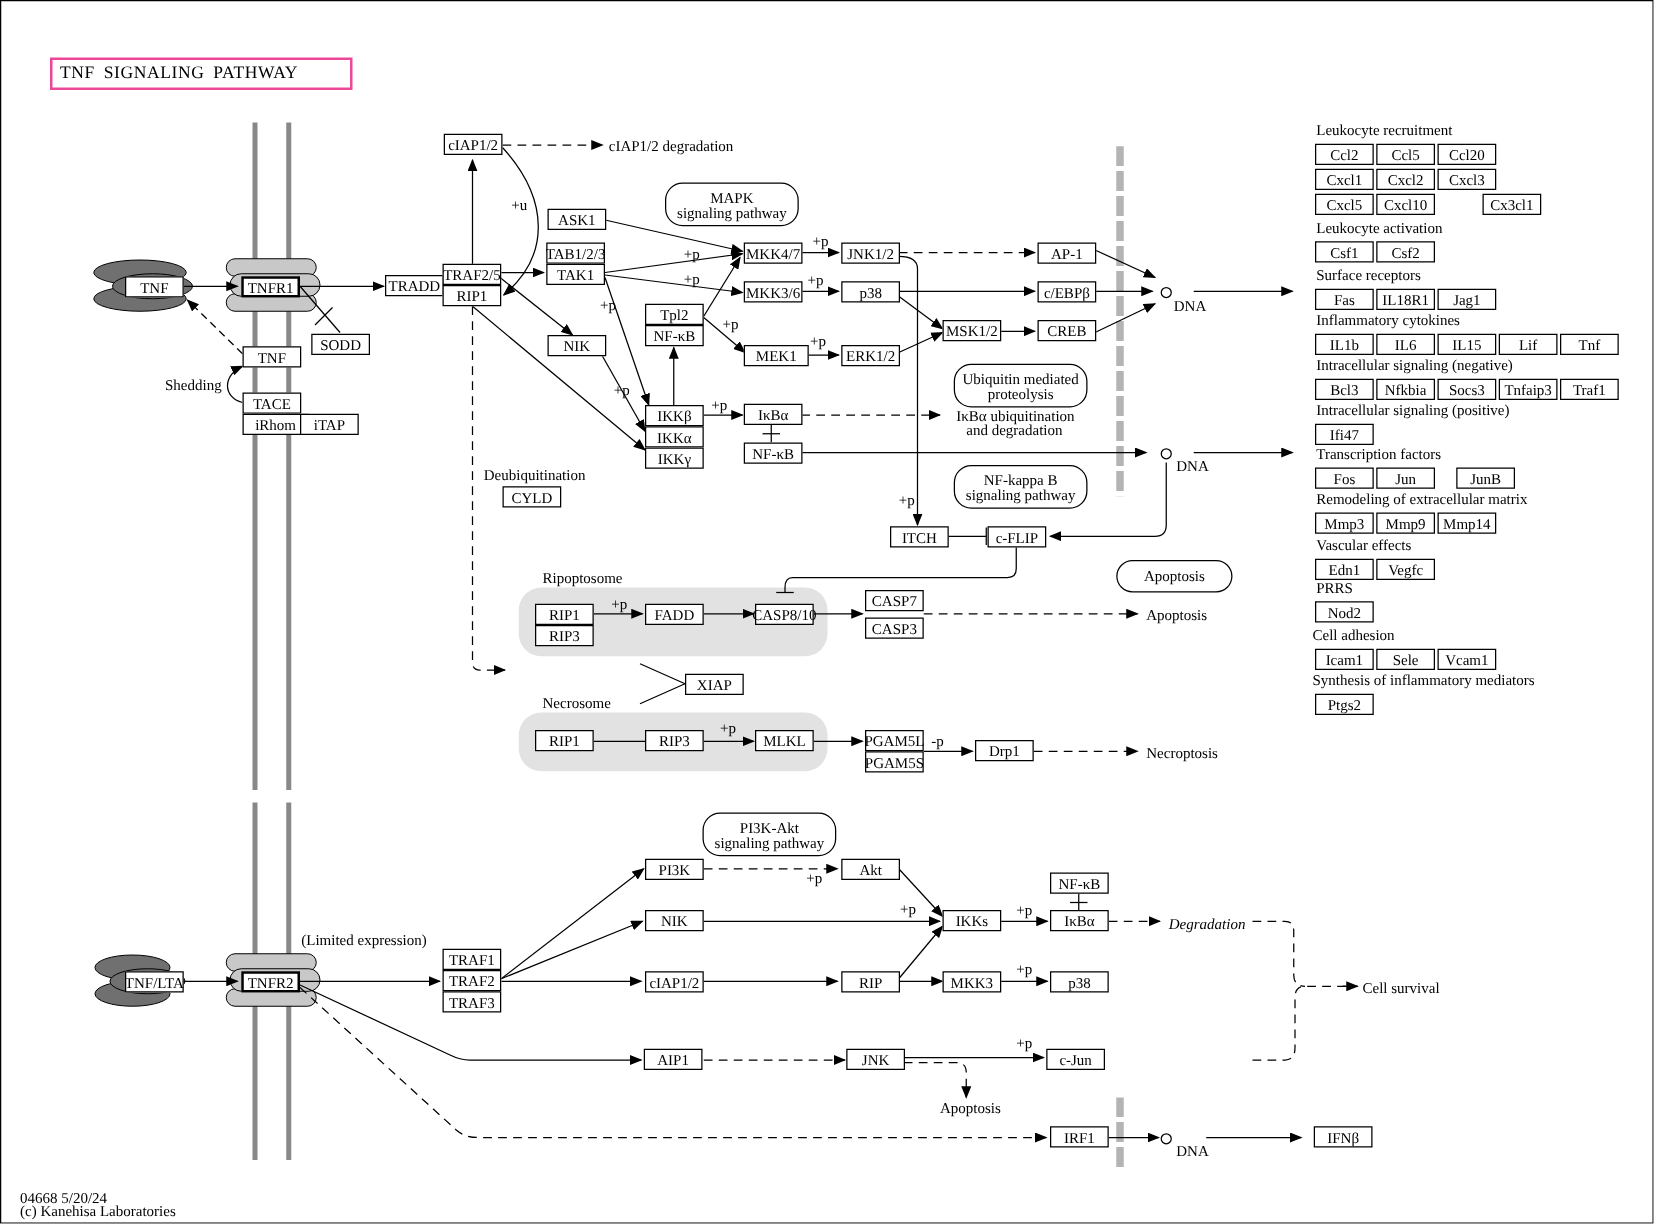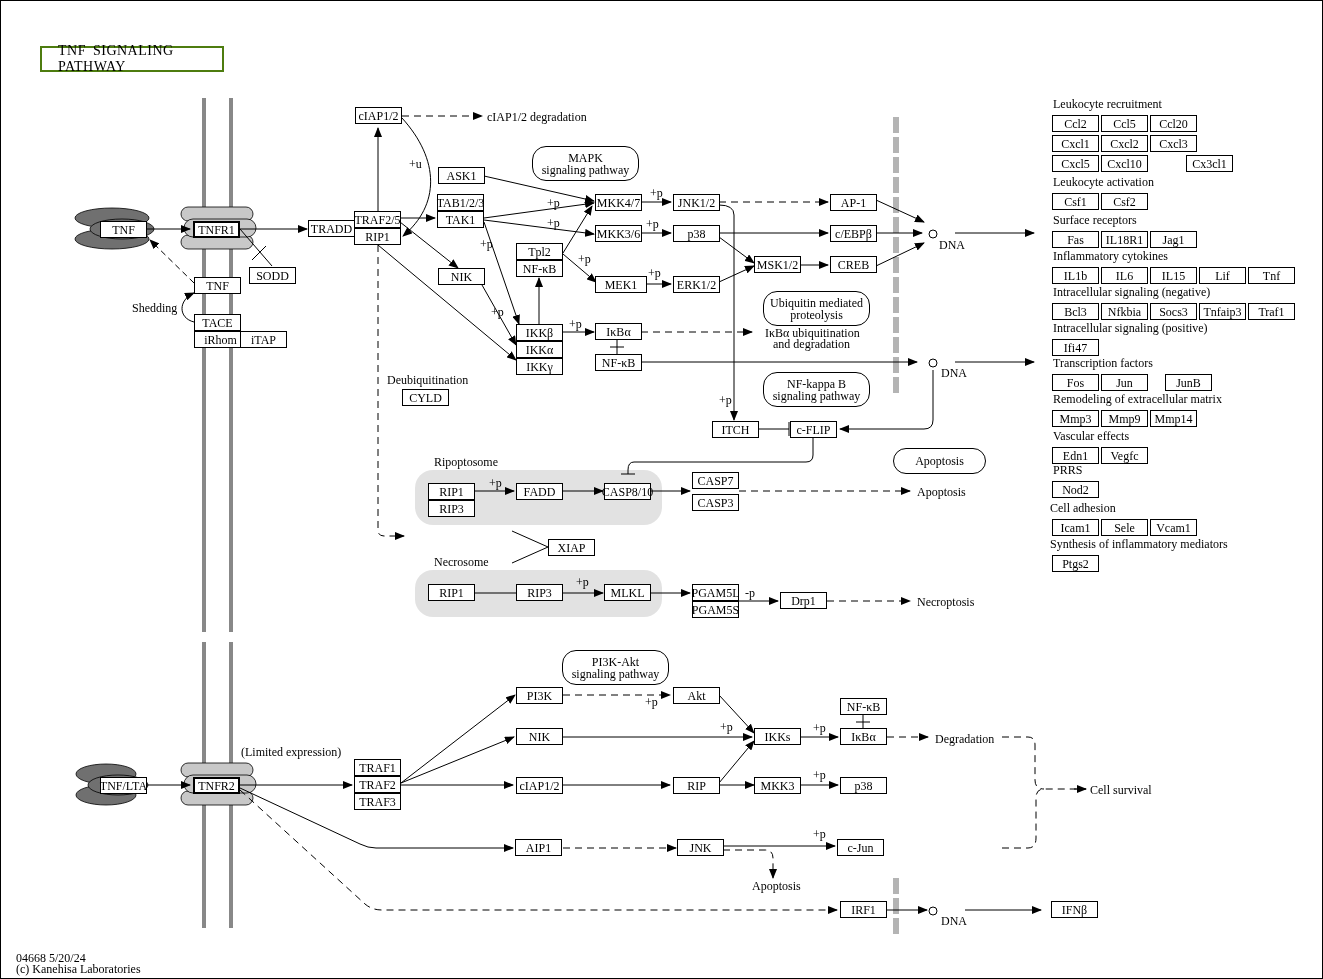--- a/index.html
+++ b/index.html
@@ -2,21 +2,21 @@
 <html><head>
 <meta charset="utf-8">
 <style>
   html,body{margin:0;padding:0;background:#fff;}
   #canvas{position:relative;width:1323px;height:979px;background:#fff;overflow:hidden;font-family:"Liberation Serif","DejaVu Serif",serif;color:#000;}
   #frame{position:absolute;left:0;top:0;width:1321px;height:977px;border:1px solid #000;pointer-events:none;}
   svg#links{position:absolute;left:0;top:0;}
   .node{position:absolute;box-sizing:border-box;border:1px solid #000;background:#fff;font-size:12px;line-height:1;display:flex;align-items:center;justify-content:center;white-space:nowrap;cursor:pointer;}
   .map{position:absolute;box-sizing:border-box;border:1px solid #000;border-radius:14px;background:#fff;font-size:12px;line-height:12px;text-align:center;display:flex;flex-direction:column;align-items:center;justify-content:center;cursor:pointer;}
   .lbl{position:absolute;font-size:12px;white-space:nowrap;line-height:1;}
-  .title{position:absolute;left:40px;top:46px;width:184px;height:26px;box-sizing:border-box;border:2px solid #4d7c0f;font-size:14px;display:flex;align-items:center;padding-left:16px;letter-spacing:0.5px;word-spacing:3px;}
+  .title{position:absolute;left:40px;top:46px;width:242px;height:26px;box-sizing:border-box;border:2px solid #ec4899;font-size:14px;display:flex;align-items:center;padding-left:6px;letter-spacing:0.5px;word-spacing:3px;}
   .complex{position:absolute;background:#e2e2e2;border-radius:18px;}
   .footer{position:absolute;left:16px;font-size:12px;line-height:12px;}
 </style>
 </head>
 <body>
 
 <div id="canvas">
   <div id="frame"></div>
 
   <div style="position:absolute;left:202px;top:98px;width:4px;height:534px;background:#888;"></div>
@@ -240,21 +240,21 @@
   <span class="lbl" style="left:434px;top:456px;">Ripoptosome</span>
   <span class="lbl" style="left:434px;top:556px;">Necrosome</span>
   <span class="lbl" style="left:765px;top:327px;">IκBα ubiquitination</span>
   <span class="lbl" style="left:773px;top:338px;">and degradation</span>
   <span class="lbl" style="left:939px;top:239px;">DNA</span>
   <span class="lbl" style="left:941px;top:367px;">DNA</span>
   <span class="lbl" style="left:941px;top:915px;">DNA</span>
   <span class="lbl" style="left:917px;top:486px;">Apoptosis</span>
   <span class="lbl" style="left:917px;top:596px;">Necroptosis</span>
   <span class="lbl" style="left:241px;top:746px;">(Limited expression)</span>
-  <span class="lbl" style="left:935px;top:733px;">Degradation</span>
+  <span class="lbl" style="left:935px;top:733px;font-style:italic;">Degradation</span>
   <span class="lbl" style="left:1090px;top:784px;">Cell survival</span>
   <span class="lbl" style="left:752px;top:880px;">Apoptosis</span>
 
   <span class="lbl" style="left:547px;top:197px;">+p</span>
   <span class="lbl" style="left:547px;top:217px;">+p</span>
   <span class="lbl" style="left:480px;top:238px;">+p</span>
   <span class="lbl" style="left:491px;top:306px;">+p</span>
   <span class="lbl" style="left:578px;top:253px;">+p</span>
   <span class="lbl" style="left:650px;top:187px;">+p</span>
   <span class="lbl" style="left:646px;top:218px;">+p</span>

